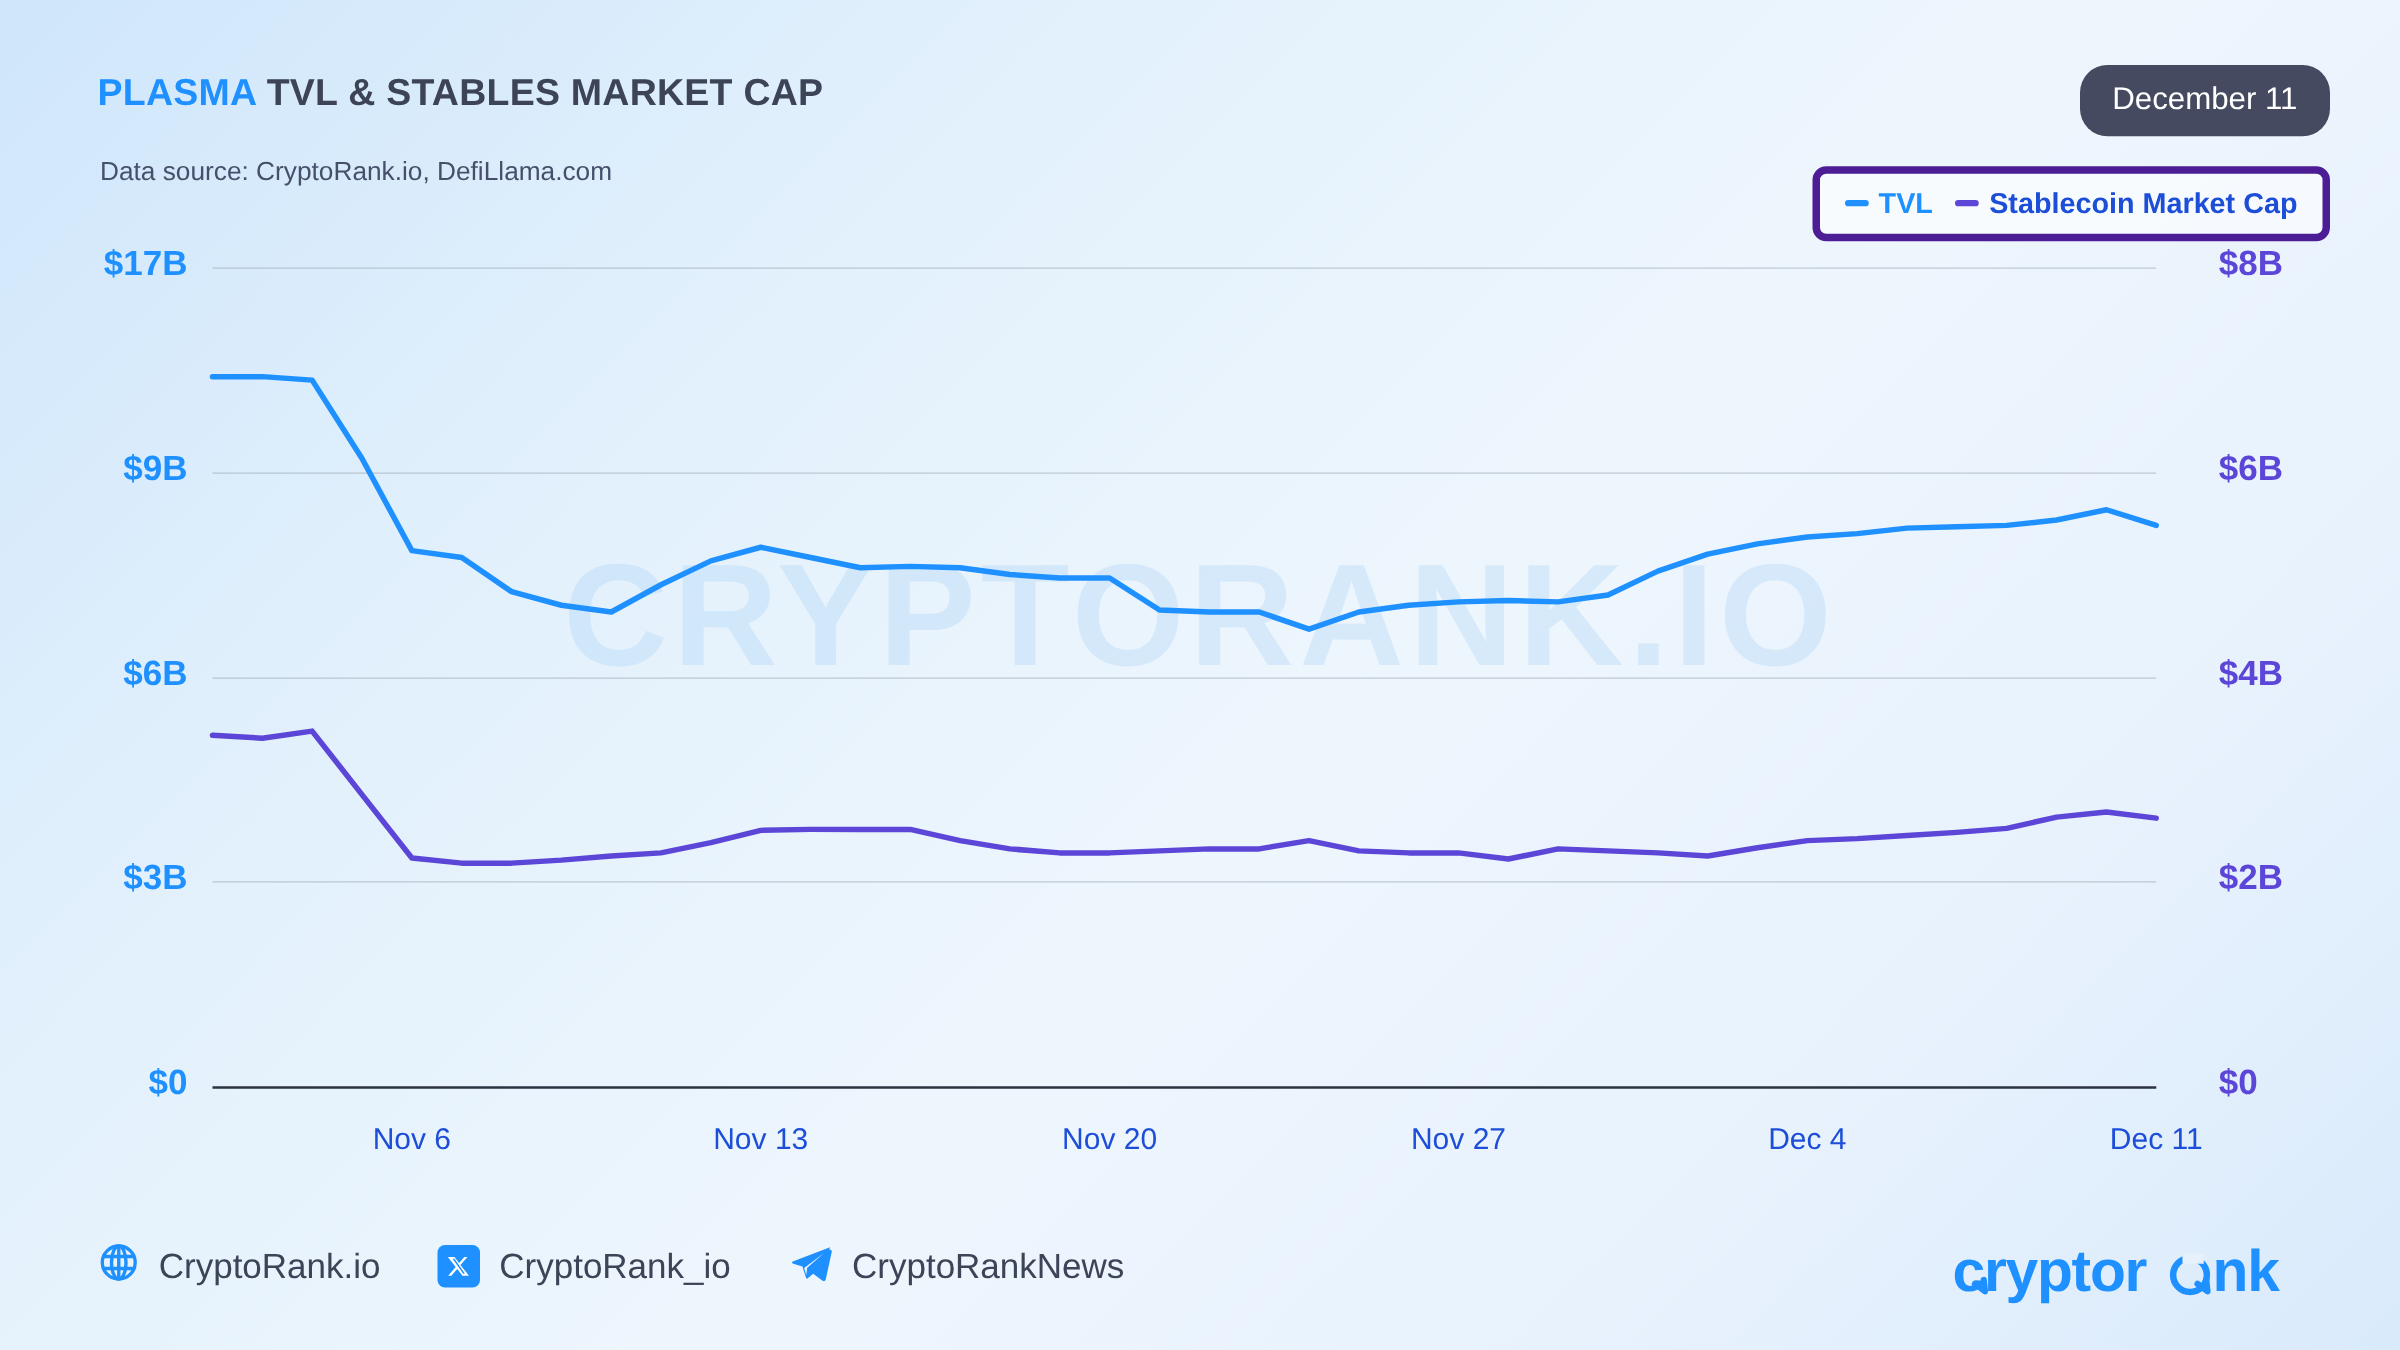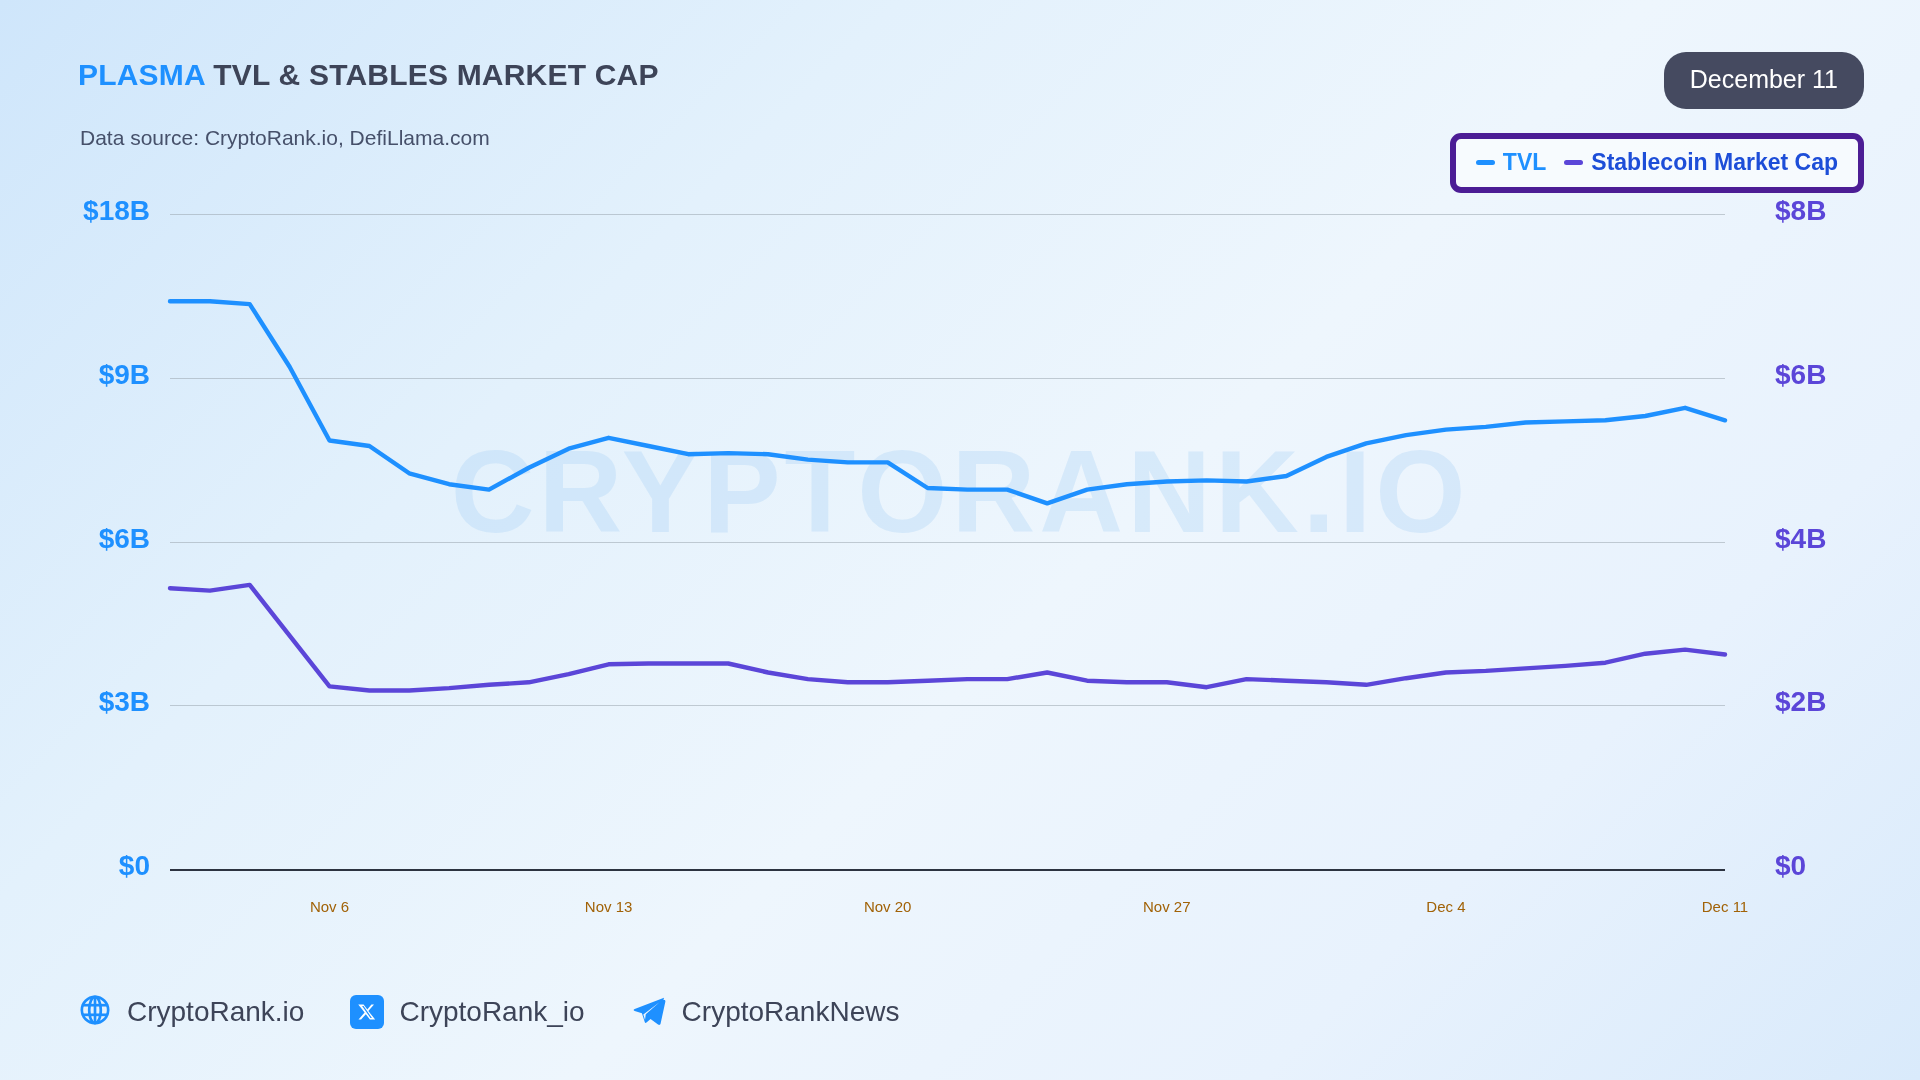--- a/index.html
+++ b/index.html
@@ -51,21 +51,21 @@
     font-size: 116px; font-weight: 700; letter-spacing: 4px;
     color: rgba(163,205,245,.30);
     pointer-events: none; user-select: none;
   }
   .gridline { position: absolute; left: 170px; width: 1555px; height: 1px; background: #9aa5ae; opacity: .55; }
   .axisline  { position: absolute; left: 170px; width: 1555px; height: 2px; background: #2c3340; }
   .ytick-l { position: absolute; right: 1770px; font-size: 28px; font-weight: 700; color: #1e90ff; white-space: nowrap; }
   .ytick-r { position: absolute; left: 1775px; font-size: 28px; font-weight: 700; color: #5b46d8; white-space: nowrap; }
   .xtick {
     position: absolute; top: 723px;
-    font-size: 15px; color: #a16207; transform: translateX(-50%); white-space: nowrap;
+    font-size: 24px; color: #1d4ed8; transform: translateX(-50%); white-space: nowrap;
   }
   svg.series { position: absolute; left: 0; top: 0; overflow: visible; }
 
   
   #footer { position: absolute; left: 0; bottom: 0; width: 1920px; height: 115px; }
   #socials { position: absolute; left: 78px; top: 28px; display: flex; align-items: center; gap: 46px; }
   .social { display: flex; align-items: center; gap: 15px; }
   .social-label { font-size: 28px; color: #3d4458; white-space: nowrap; }
   .xbox { width: 34px; height: 34px; border-radius: 6px; background: #1e90ff; display: flex; align-items: center; justify-content: center; }
   #brand-logo { position: absolute; right: 58px; top: 26px; display: flex; align-items: center; }
@@ -99,21 +99,21 @@
       <div class="gridline" style="top: 530.25px;"></div>
       <div class="gridline" style="top: 366.5px;"></div>
       <div class="gridline" style="top: 202.75px;"></div>
       <div class="gridline" style="top: 39px;"></div>
     </div>
   <div id="ylabels-left">
       <div class="ytick-l" style="top: 675px;">$0</div>
       <div class="ytick-l" style="top: 511.25px;">$3B</div>
       <div class="ytick-l" style="top: 347.5px;">$6B</div>
       <div class="ytick-l" style="top: 183.75px;">$9B</div>
-      <div class="ytick-l" style="top: 20px;">$18B</div>
+      <div class="ytick-l" style="top: 20px;">$17B</div>
     </div>
   <div id="ylabels-right">
       <div class="ytick-r" style="top: 675px;">$0</div>
       <div class="ytick-r" style="top: 511.25px;">$2B</div>
       <div class="ytick-r" style="top: 347.5px;">$4B</div>
       <div class="ytick-r" style="top: 183.75px;">$6B</div>
       <div class="ytick-r" style="top: 20px;">$8B</div>
     </div>
   <div id="xlabels">
       <div class="xtick" style="left: 329.487px;">Nov 6</div>
@@ -156,13 +156,25 @@
     <div class="social">
       <span>
         <svg width="36" height="34" viewBox="0 0 24 24" fill="#1e90ff">
           <path d="M22.6 3.4 1.9 11.3c-1 .4-1 1.1 0 1.4l5.1 1.6 2 6.2c.2.7.6.8 1.2.3l2.9-2.4 5.3 3.9c.9.5 1.5.2 1.8-.8l3.3-15.2c.3-1.2-.4-1.7-1.3-1.3Zm-3.2 3.1L9.7 15l-.5 4-1.2-3.9 11.4-8.6Z"></path>
         </svg>
       </span>
       <span class="social-label">CryptoRankNews</span>
     </div>
   </div>
 
+  <div id="brand-logo">
+    <svg width="300" height="56" viewBox="0 0 300 56" aria-hidden="true">
+      <text x="0" y="42" font-family="'Liberation Sans', sans-serif" font-size="47" font-weight="700" fill="#1e90ff" letter-spacing="-1">cryptor</text>
+      <g fill="none" stroke="#1e90ff" stroke-width="5.2">
+        <circle cx="190" cy="29" r="13.5"></circle>
+      </g>
+      <path d="M196 36 l8 6 l-1 -9" fill="none" stroke="#1e90ff" stroke-width="5" stroke-linecap="round" stroke-linejoin="round"></path>
+      <rect x="184" y="12" width="17" height="8" fill="#e6f1fb"></rect>
+      <text x="208" y="42" font-family="'Liberation Sans', sans-serif" font-size="47" font-weight="700" fill="#1e90ff" letter-spacing="-1">nk</text>
+      <path d="M18 36 l8 6 l-1 -9" fill="none" stroke="#1e90ff" stroke-width="5" stroke-linecap="round" stroke-linejoin="round"></path>
+    </svg>
+  </div>
 </div>
 
 </body></html>

